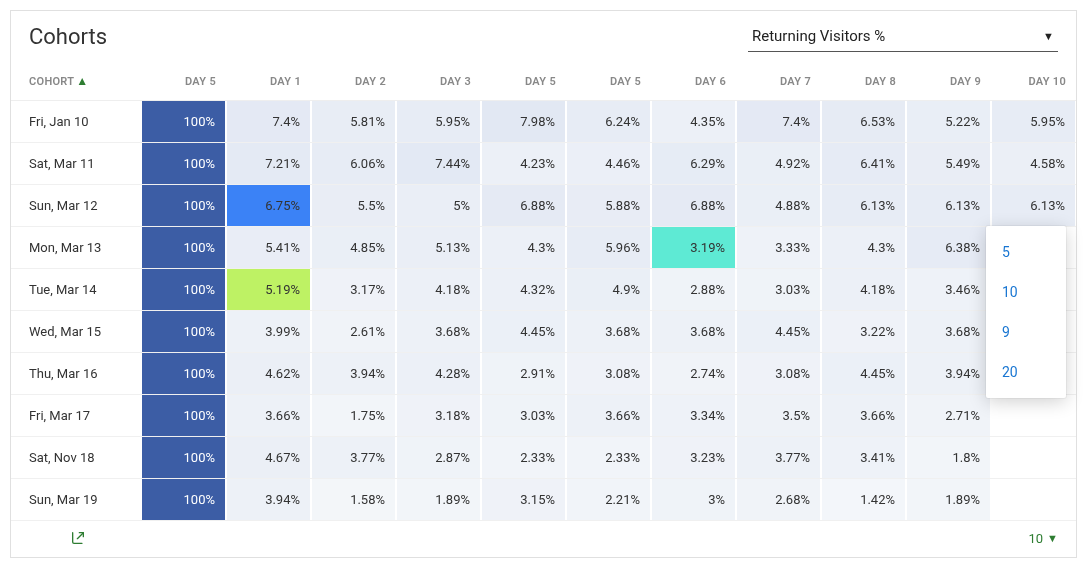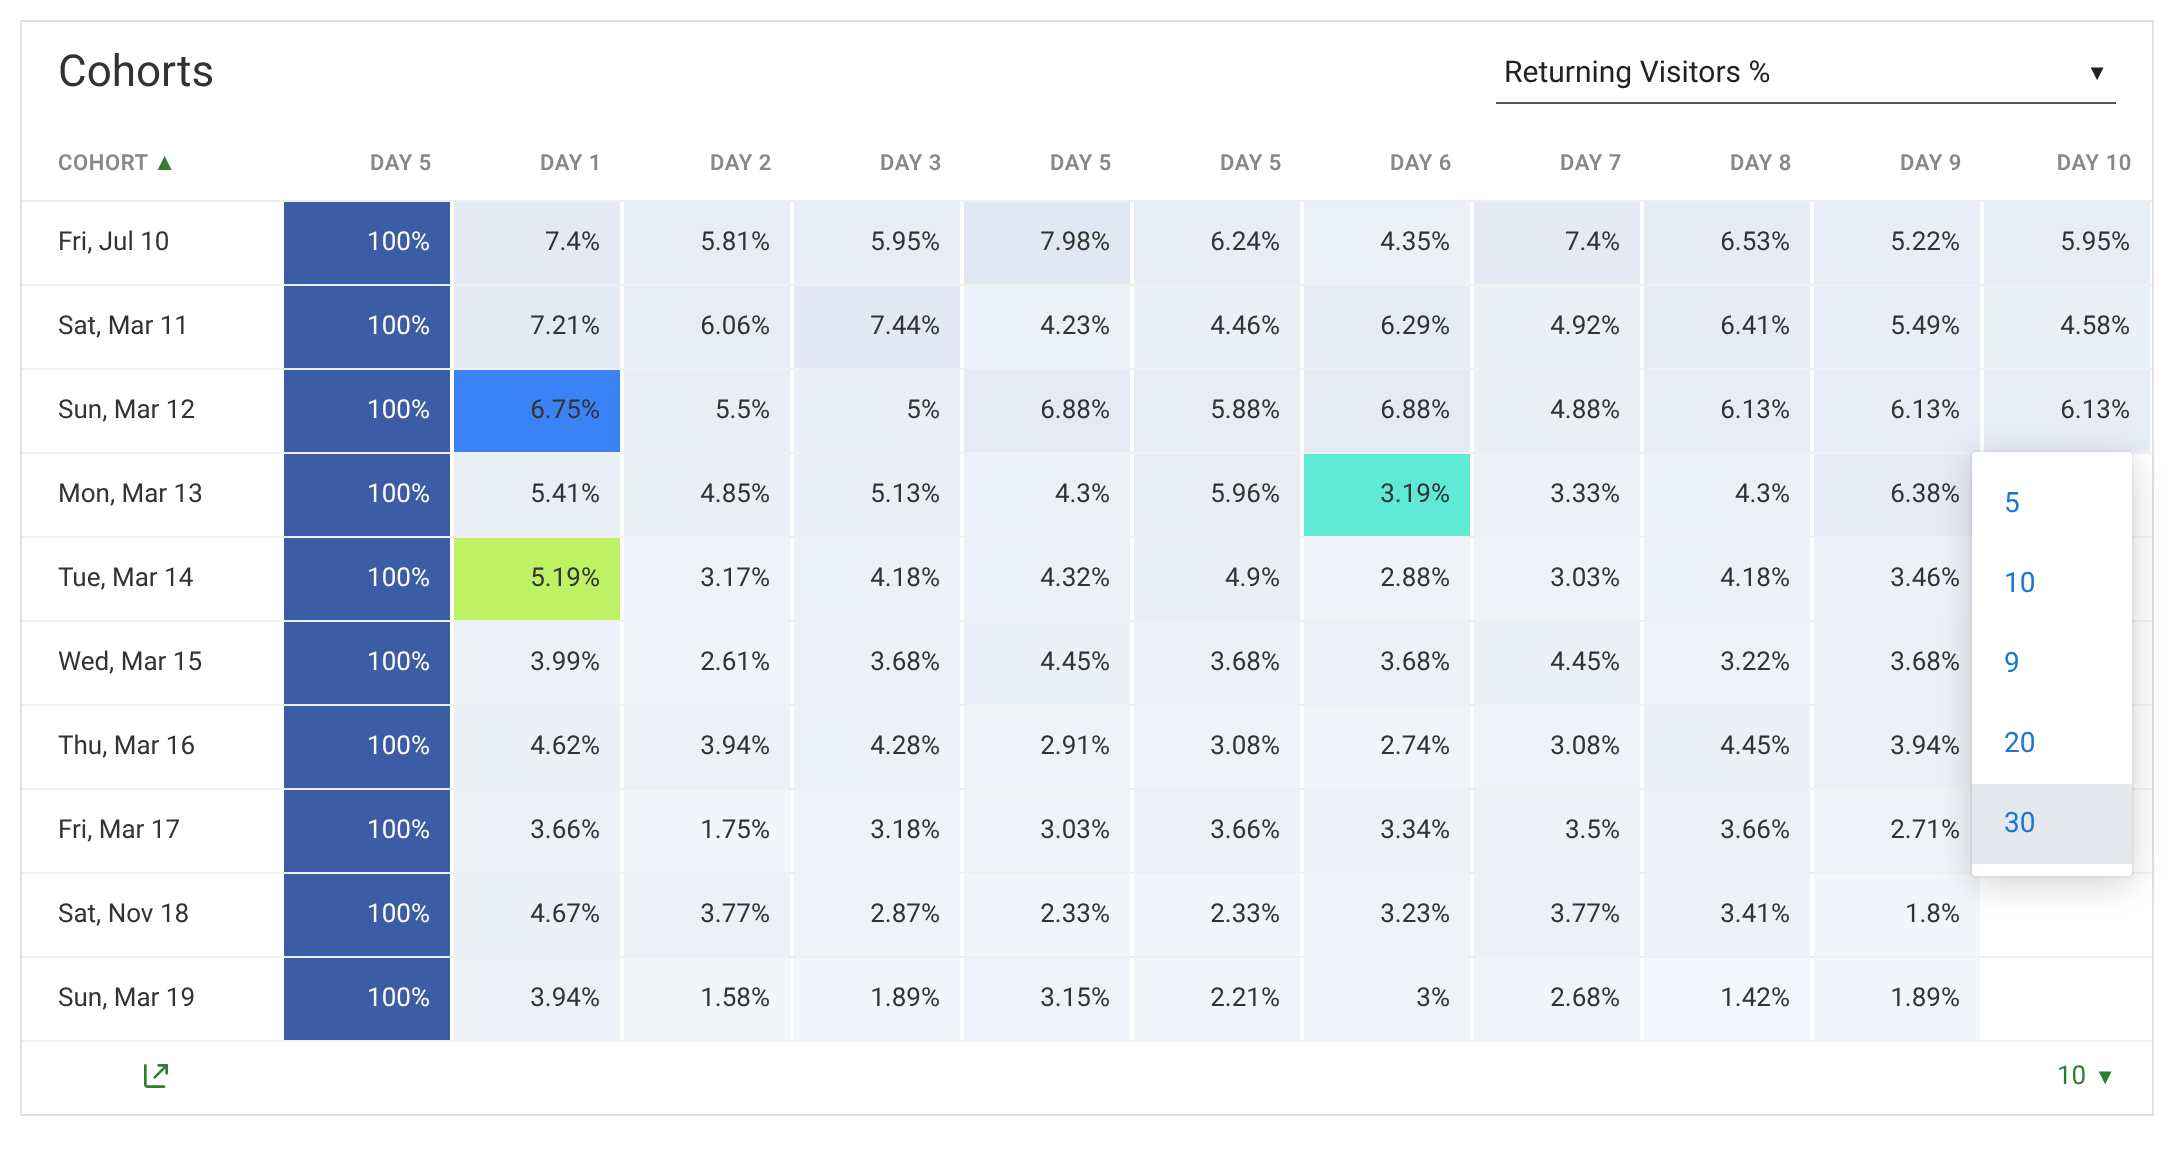--- a/index.html
+++ b/index.html
@@ -169,21 +169,21 @@
           <th>DAY 6</th>
           <th>DAY 7</th>
           <th>DAY 8</th>
           <th>DAY 9</th>
           <th>DAY 10</th>
         </tr>
     </thead>
     <tbody id="body-rows">
         <tr>
           <td class="cohort-label">
-            <div class="cell-inner">Fri, Jul 10</div>
+            <div class="cell-inner">Fri, Jan 10</div>
           </td>
           <td>
             <div class="cell-inner" style="background: rgb(60, 93, 165); color: rgb(255, 255, 255);">100%</div>
           </td>
           <td>
             <div class="cell-inner" style="background: rgb(228, 233, 244);">7.4%</div>
           </td>
           <td>
             <div class="cell-inner" style="background: rgb(232, 237, 245);">5.81%</div>
           </td>
@@ -569,16 +569,15 @@
       <span>10</span>
       <span class="caret-sm">▼</span>
     </span>
   </div>
 
   <div class="dropdown" id="page-size-dropdown">
       <div class="opt">5</div>
       <div class="opt">10</div>
       <div class="opt">9</div>
       <div class="opt">20</div>
-      <div class="opt selected">30</div>
     </div>
 
 </div>
 
 </body></html>

